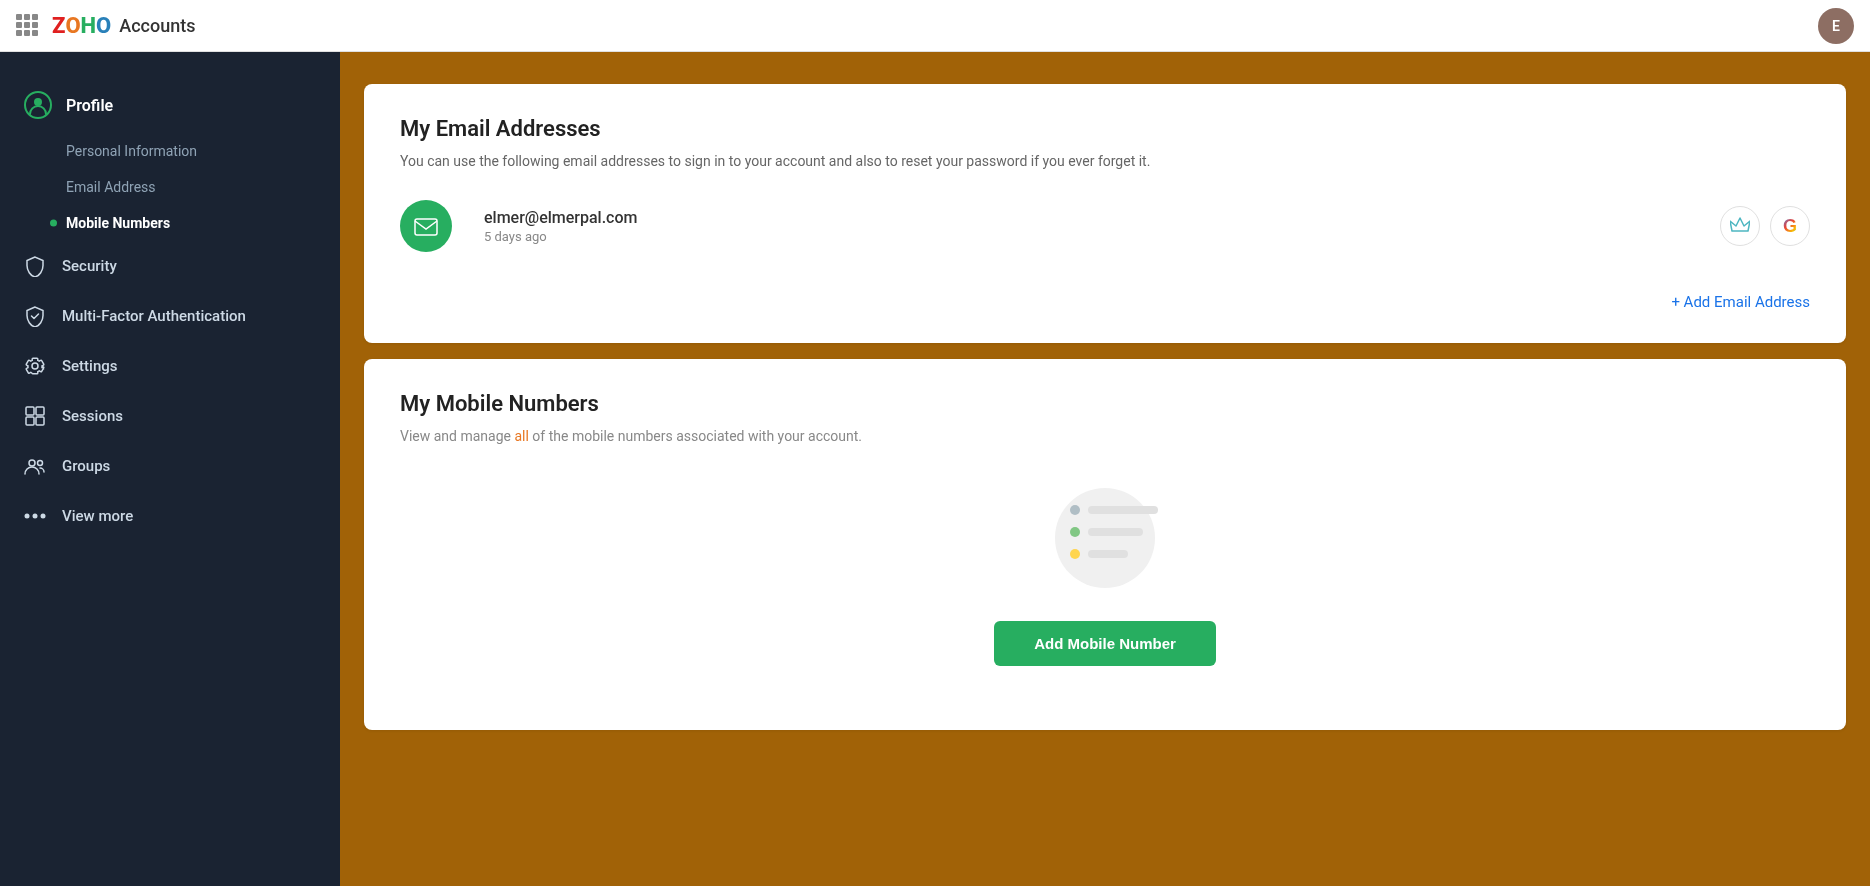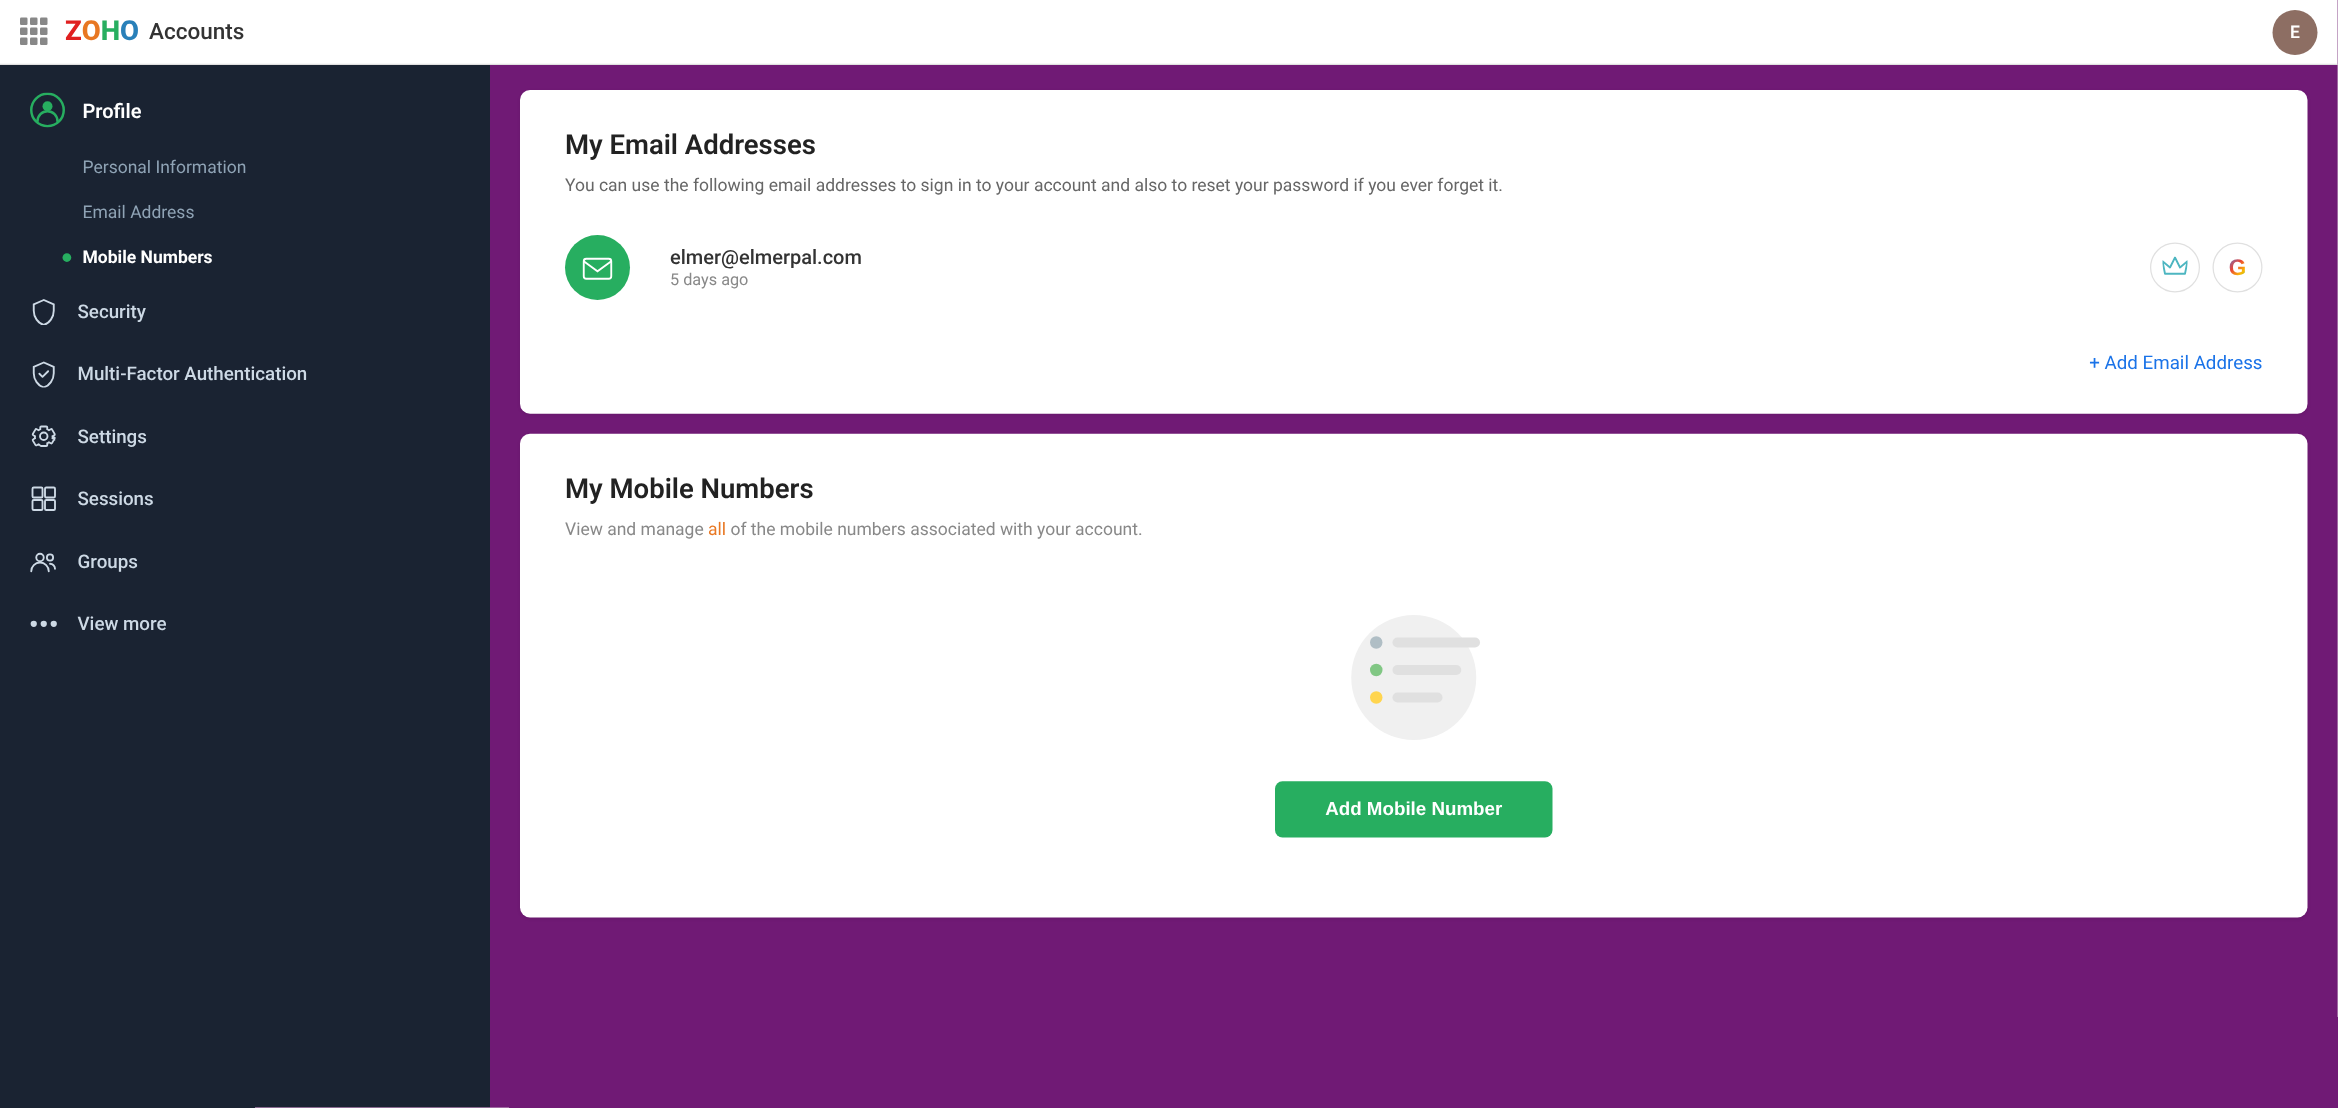--- a/index.html
+++ b/index.html
@@ -59,25 +59,25 @@
 
     
     .app-layout {
       display: flex;
       flex: 1;
       overflow: hidden;
     }
 
     
     .sidebar {
-      width: 392px;
+      width: 340px;
       background: #1a2332;
       flex-shrink: 0;
       overflow-y: auto;
-      padding-top: 8px;
+      padding-top: 25px;
     }
 
     .sidebar-nav-item {
       display: flex;
       align-items: center;
       padding: 14px 24px;
       color: #cdd9e5;
       cursor: pointer;
       transition: background 0.15s;
     }
@@ -135,22 +135,22 @@
       background: #27ae60;
       position: absolute;
       left: -16px;
       top: 50%; transform: translateY(-50%);
     }
 
     
     .main-content {
       flex: 1;
       overflow-y: auto;
-      padding: 20px 24px;
-      background: #701a75;
+      padding: 32px 24px;
+      background: #a16207;
     }
 
     .card {
       background: #fff;
       border-radius: 8px;
       padding: 32px 36px;
       margin-bottom: 16px;
       box-shadow: 0 1px 3px rgba(0,0,0,0.08);
     }
 
@@ -222,21 +222,21 @@
       color: #1a73e8;
       font-size: 15px;
       cursor: pointer;
       text-decoration: none;
     }
 
     
     .mobile-desc {
       font-size: 14px;
       color: #888;
-      margin-bottom: 32px;
+      margin-bottom: 16px;
       line-height: 1.5;
     }
     .mobile-desc a { color: #e87722; text-decoration: none; }
 
     .empty-state {
       display: flex;
       flex-direction: column;
       align-items: center;
       padding: 20px 0 32px;
     }

